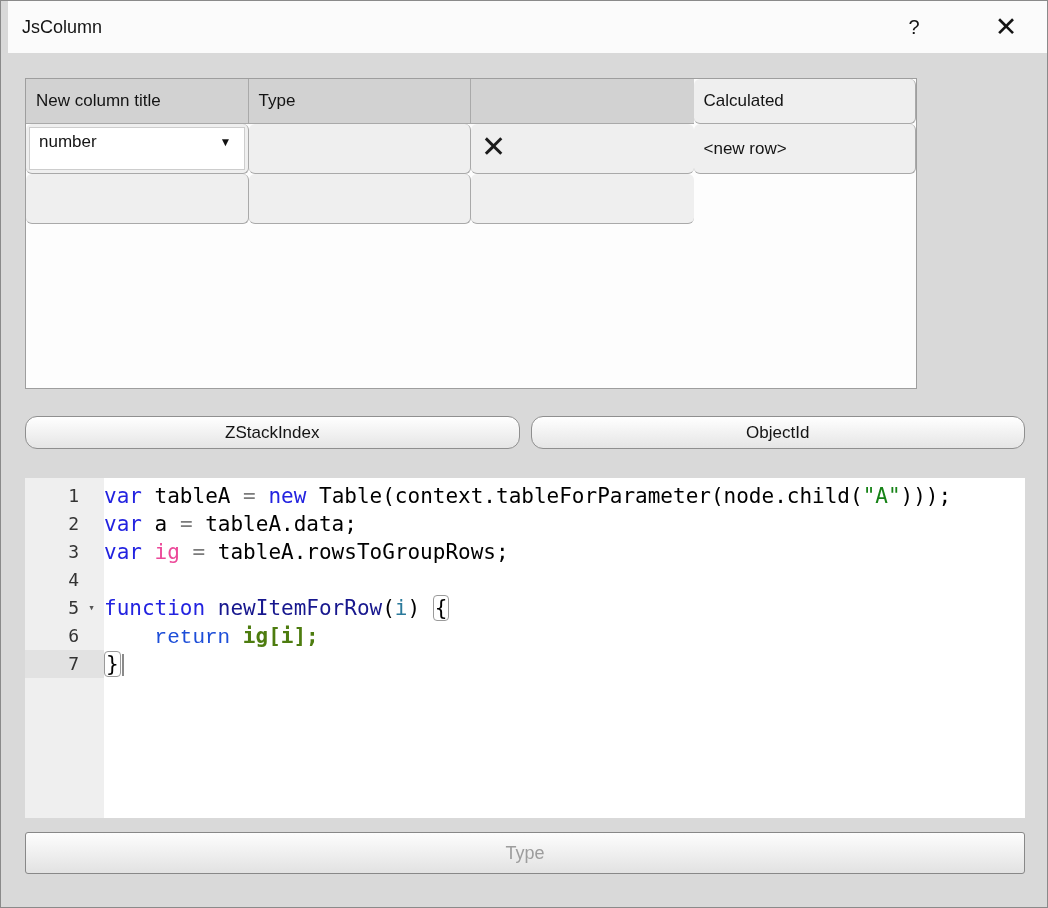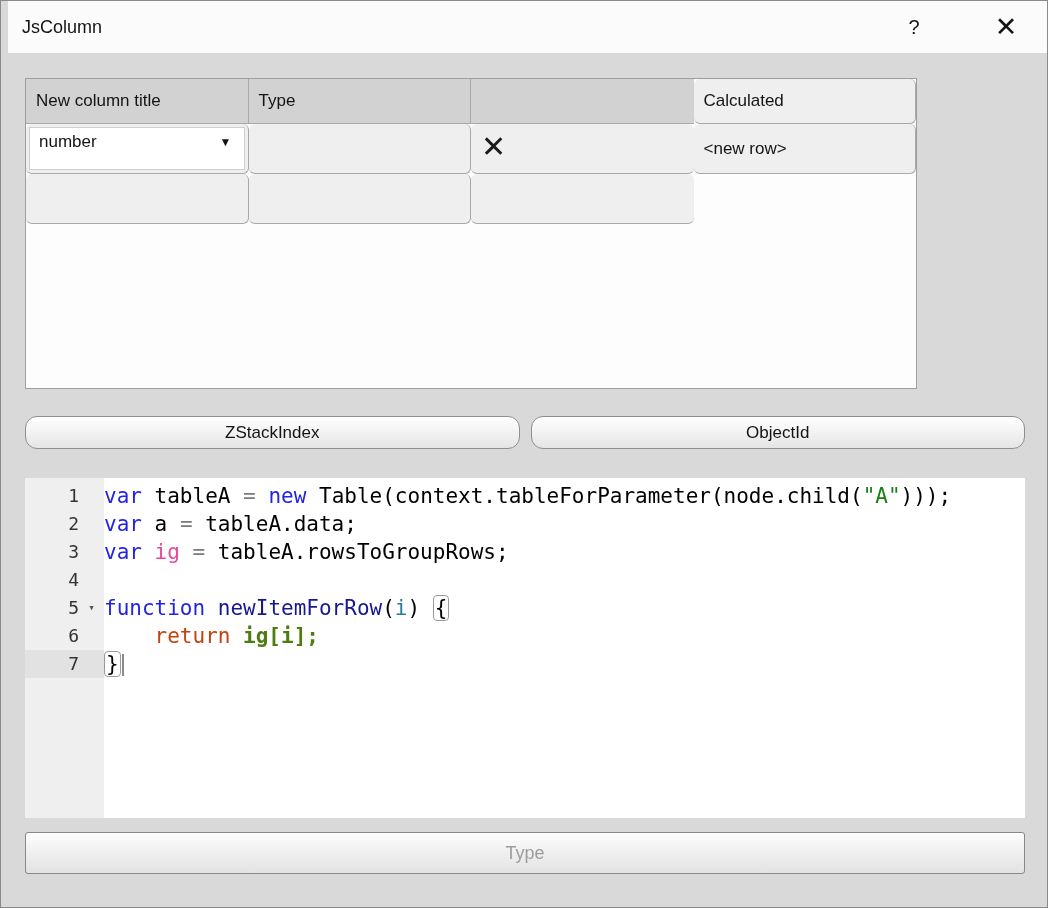--- a/index.html
+++ b/index.html
@@ -137,20 +137,20 @@
           <span class="lnum">7</span>
           <span class="fold"></span>
         </div>
       </div>
     <div class="codearea">
         <div class="code-line"><span class="tok-kw" style="color: rgb(35, 35, 224);">var</span><span class="tok-pl" style="color: rgb(0, 0, 0);"> tableA </span><span class="tok-op" style="color: rgb(123, 123, 123);">=</span><span class="tok-pl" style="color: rgb(0, 0, 0);"> </span><span class="tok-kw" style="color: rgb(35, 35, 224);">new</span><span class="tok-pl" style="color: rgb(0, 0, 0);"> Table(context.tableForParameter(node.child(</span><span class="tok-str" style="color: rgb(22, 130, 22);">"A"</span><span class="tok-pl" style="color: rgb(0, 0, 0);">)));</span></div>
         <div class="code-line"><span class="tok-kw" style="color: rgb(35, 35, 224);">var</span><span class="tok-pl" style="color: rgb(0, 0, 0);"> a </span><span class="tok-op" style="color: rgb(123, 123, 123);">=</span><span class="tok-pl" style="color: rgb(0, 0, 0);"> tableA.data;</span></div>
         <div class="code-line"><span class="tok-kw" style="color: rgb(35, 35, 224);">var</span><span class="tok-pl" style="color: #ec4899; text-align: center;"> ig </span><span class="tok-op" style="color: rgb(123, 123, 123);">=</span><span class="tok-pl" style="color: rgb(0, 0, 0);"> tableA.rowsToGroupRows;</span></div>
         <div class="code-line"></div>
         <div class="code-line"><span class="tok-kw" style="color: rgb(35, 35, 224);">function</span><span class="tok-pl" style="color: rgb(0, 0, 0);"> </span><span class="tok-fn" style="color: rgb(23, 23, 142);">newItemForRow</span><span class="tok-pl" style="color: rgb(0, 0, 0);">(</span><span class="tok-param" style="color: rgb(43, 122, 155);">i</span><span class="tok-pl" style="color: rgb(0, 0, 0);">) </span><span class="tok-brace" style="color: rgb(0, 0, 0);">{</span></div>
-        <div class="code-line"><span class="tok-pl" style="color: rgb(0, 0, 0);">    </span><span class="tok-kw" style="color: #c2410c;">return</span><span class="tok-pl" style="color: #4d7c0f; font-weight: bold;"> ig[i];</span></div>
+        <div class="code-line"><span class="tok-pl" style="color: rgb(0, 0, 0);">    </span><span class="tok-kw" style="color: #1d4ed8; font-family: Liberation Mono, monospace;">return</span><span class="tok-pl" style="color: #4d7c0f; font-weight: bold;"> ig[i];</span></div>
         <div class="code-line"><span class="tok-brace" style="color: rgb(0, 0, 0);">}</span><span class="caret"></span></div>
       </div>
   </div>
 
   <button class="apply-btn">Type</button>
 
 </div>
 
 </body></html>

